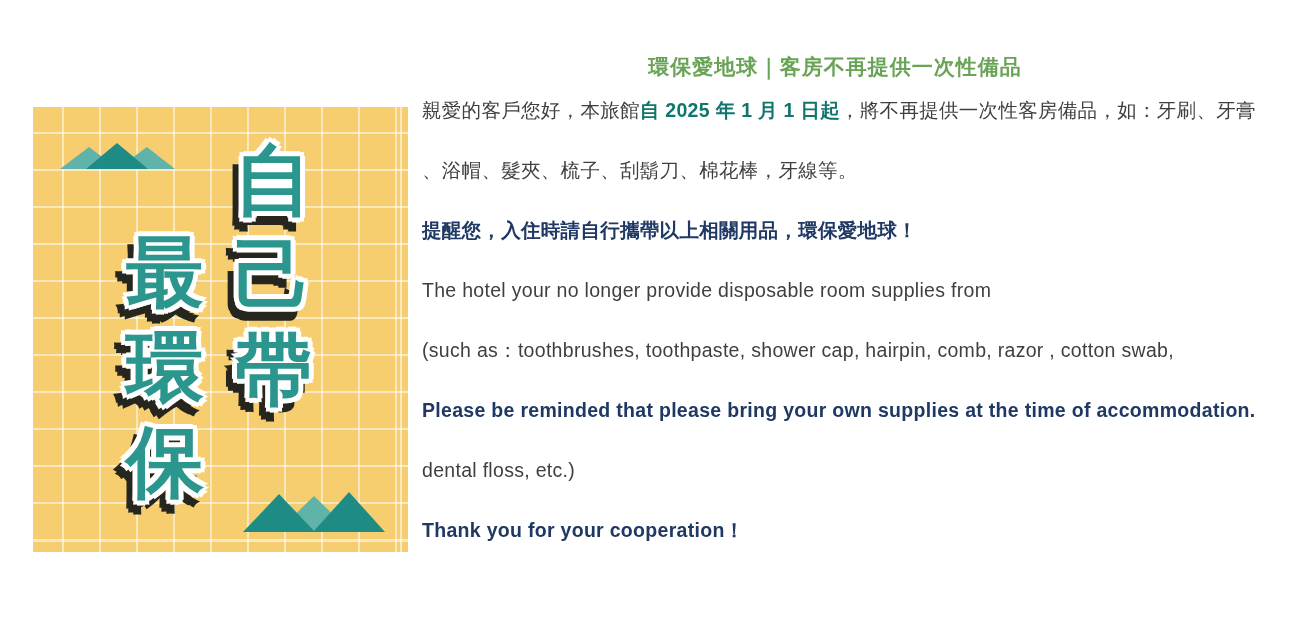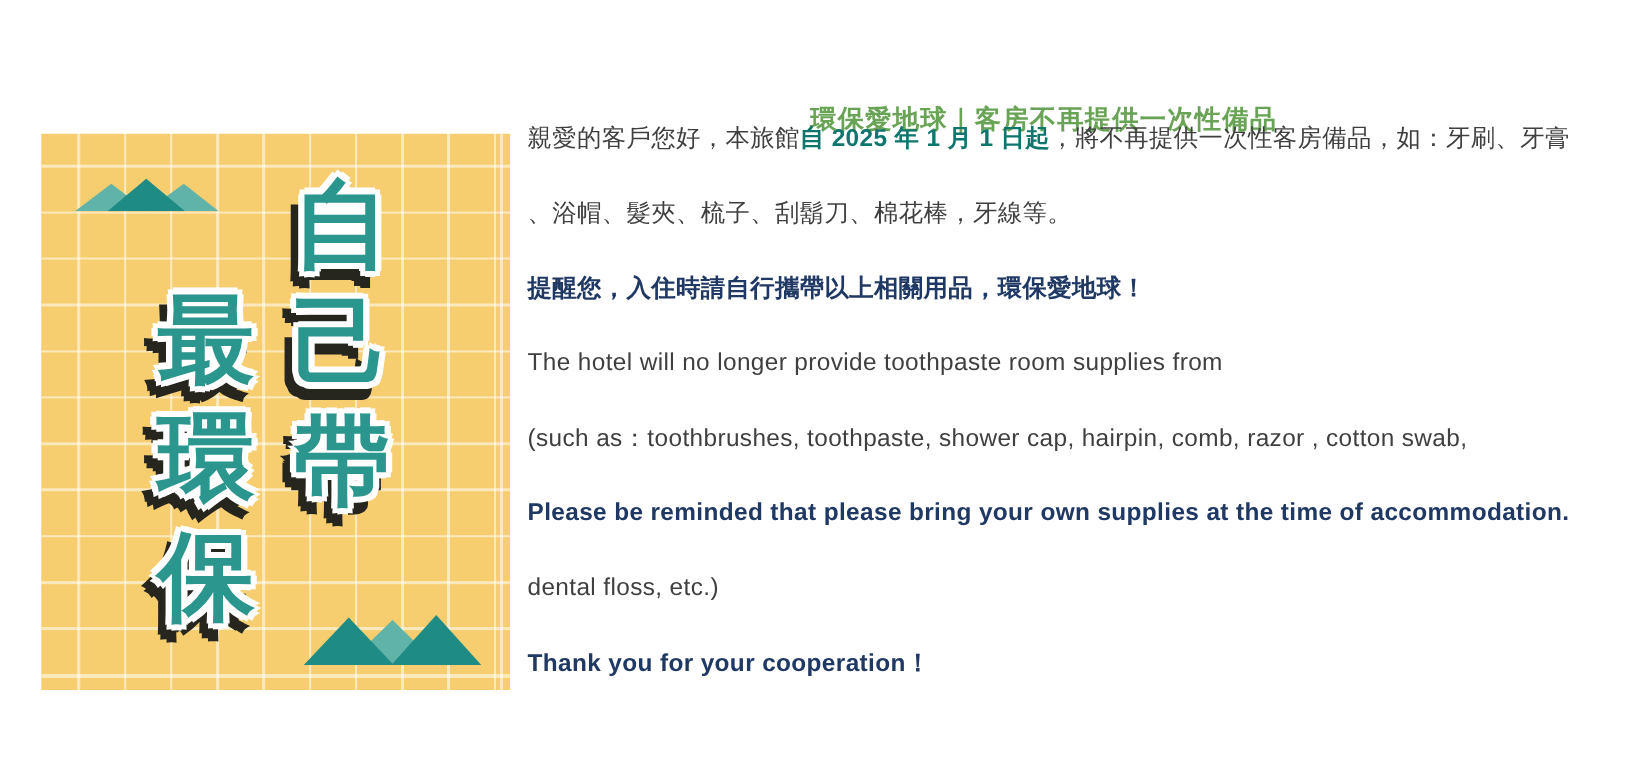--- a/index.html
+++ b/index.html
@@ -3,21 +3,21 @@
 <meta charset="utf-8">
 <style>
   * { margin:0; padding:0; box-sizing:border-box; }
   html,body { width:1311px; height:626px; background:#ffffff; overflow:hidden;
               font-family:"Liberation Sans","DejaVu Sans",sans-serif; }
   .stage { position:relative; width:1311px; height:626px; background:#fff; }
 
   
   .page-title { position:absolute; left:400px; top:53px; width:870px;
                 text-align:center; font-size:21px; font-weight:bold;
-                color:#69A355; letter-spacing:1px; white-space:nowrap;margin-top:28px; }
+                color:#69A355; letter-spacing:1px; white-space:nowrap; }
 
   
   .poster { position:absolute; left:33px; top:107px; width:375px; height:445px;
             background-color:#F7CE6F;
             background-image:
               repeating-linear-gradient(to right,  rgba(255,255,255,.55) 0 2px, transparent 2px 37px),
               repeating-linear-gradient(to bottom, rgba(255,255,255,.55) 0 2px, transparent 2px 37px);
             background-position:-8px -12px; overflow:hidden; }
 
   .char-col { position:absolute; display:flex; flex-direction:column; }
@@ -88,21 +88,21 @@
 
     <div class="line">
       <span>、浴帽、髮夾、梳子、刮鬍刀、棉花棒，牙線等。</span>
     </div>
 
     <div class="line blue">
       <span>提醒您，入住時請自行攜帶以上相關用品，環保愛地球！</span>
     </div>
 
     <div class="line">
-      <span>The hotel will no longer provide toothpaste room supplies from </span>
+      <span>The hotel your no longer provide disposable room supplies from </span>
     </div>
 
     <div class="line">
       <span>(such as：toothbrushes, toothpaste, shower cap, hairpin, comb, razor , cotton swab,</span>
     </div>
 
     <div class="line blue">
       <span>Please be reminded that please bring your own supplies at the time of accommodation.</span>
     </div>
 

